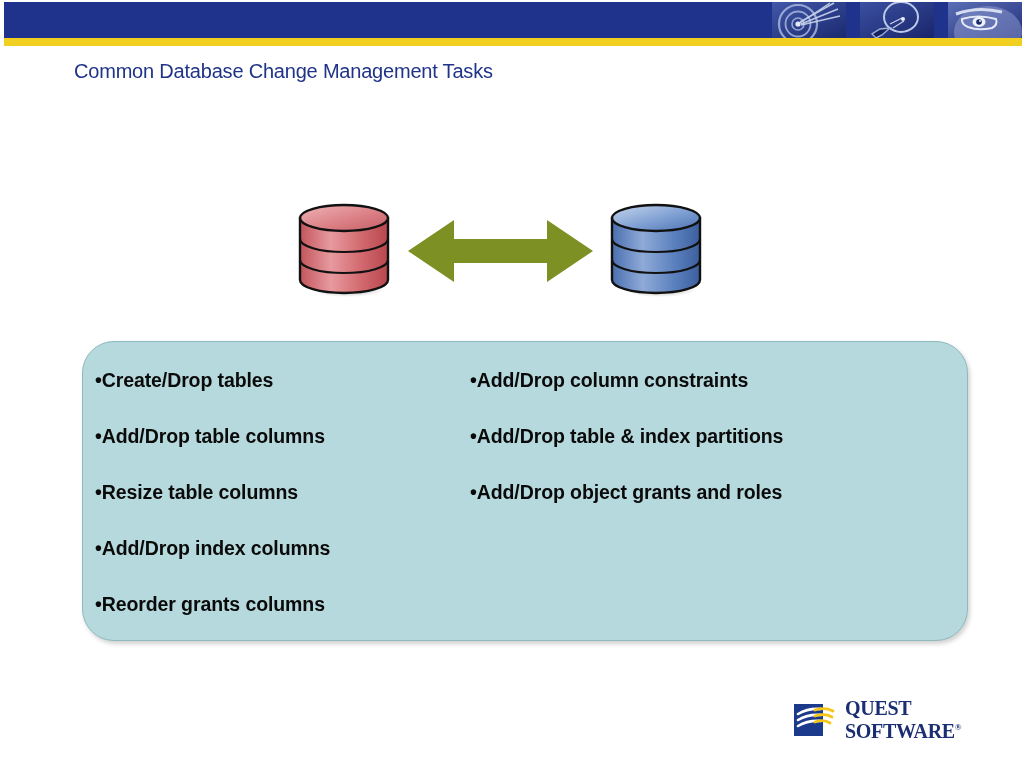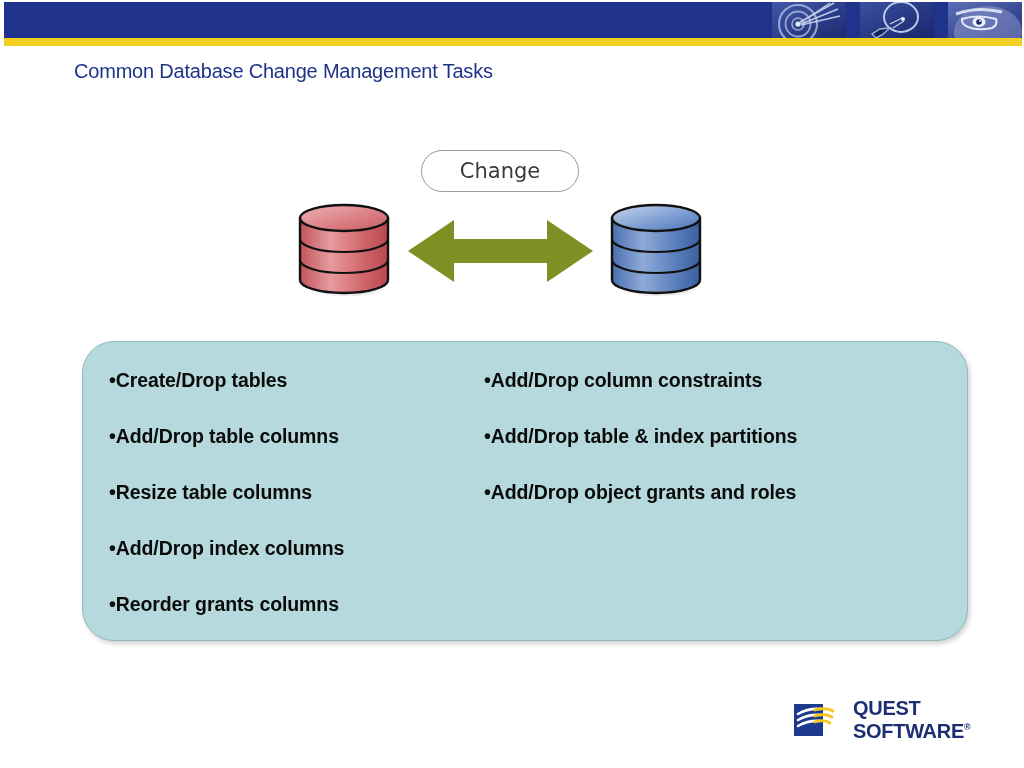--- a/index.html
+++ b/index.html
@@ -128,21 +128,21 @@
     box-shadow: 2px 3px 4px rgba(0,0,0,0.18);
   }
   .cols {
     position: absolute;
     left: 0;
     top: 24px;
     width: 100%;
     display: flex;
   }
   .col { display: flex; flex-direction: column; }
-  .col-left  { width: 375px; padding-left: 26px; }
+  .col-left  { width: 375px; padding-left: 12px; }
   .col-right { width: 480px; }
   .bullet {
     font-size: 19.5px;
     font-weight: bold;
     color: #0A0A0A;
     height: 56px;
     line-height: 28px;
     white-space: nowrap;
     letter-spacing: -0.1px;
   }
@@ -157,27 +157,27 @@
     height: 42px;
     display: flex;
     align-items: center;
   }
   .logo-mark {
     width: 42px;
     height: 36px;
     flex: 0 0 auto;
   }
   .logo-words {
-    margin-left: 17px;
+    margin-left: 9px;
     color: #1B2E72;
     font-weight: bold;
     font-size: 20px;
     line-height: 19px;
     letter-spacing: -0.3px;
-    font-family: Liberation Sans, sans-serif;
+    font-family: Liberation Serif, serif;
   }
   .logo-words .reg {
     font-size: 9px;
     vertical-align: super;
     font-weight: bold;
   }
 </style>
 </head>
 <body>
 
@@ -252,23 +252,20 @@
       </svg>
     </div>
 
   </div>
 </div>
 
 <div class="slide-title">Common Database Change Management Tasks</div>
 
 <div class="diagram">
 
-  <div class="change-pill">
-    <span>Change</span>
-  </div>
 
   <div class="cyl left">
     <svg width="100" height="96" viewBox="0 0 100 96">
       <defs>
         <linearGradient id="redg" x1="0" y1="0" x2="1" y2="0">
           <stop offset="0%" stop-color="#C2555C"></stop>
           <stop offset="35%" stop-color="#E79A9E"></stop>
           <stop offset="70%" stop-color="#D2696F"></stop>
           <stop offset="100%" stop-color="#B8464E"></stop>
         </linearGradient>

